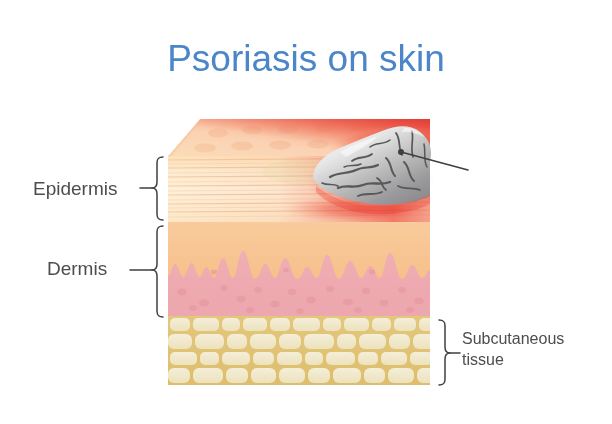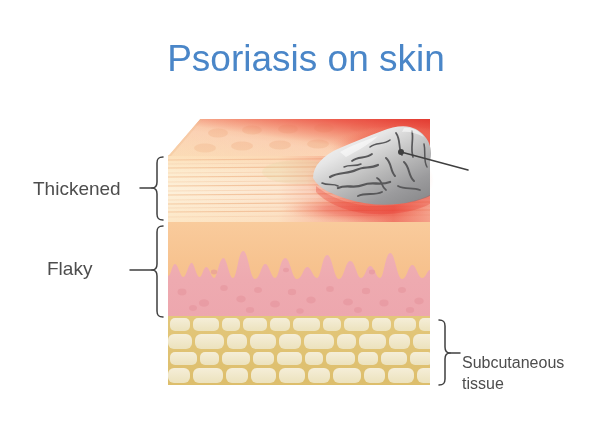--- a/index.html
+++ b/index.html
@@ -17,21 +17,21 @@
   #title{
     position:absolute;left:0;top:38px;width:612px;
     text-align:center;
     font-size:37px;
     color:#4a86c8;
     letter-spacing:0px;
   }
   #lbl-epidermis{left:33px;top:178px;font-size:19px;}
   #lbl-dermis{left:47px;top:258px;font-size:19px;}
   #lbl-thick{left:470px;top:158px;font-size:15px;line-height:21px;text-align:center;}
-  #lbl-subq{left:462px;top:328px;font-size:16px;line-height:21px;text-align:left;margin-top:24px;}
+  #lbl-subq{left:462px;top:328px;font-size:16px;line-height:21px;text-align:left;}
 </style>
 </head>
 <body>
 
 <div class="stage">
 
   <svg id="diagram" width="612" height="424" viewBox="0 0 612 424">
     <defs>
 
       <linearGradient id="gTop" x1="0" y1="1" x2="1" y2="0">
@@ -342,21 +342,21 @@
 
       <line x1="450" y1="353" x2="460" y2="353"></line>
 
       <line x1="401" y1="152" x2="468" y2="170"></line>
     </g>
     <circle cx="401" cy="152" r="3" fill="#3f3f3f"></circle>
   </svg>
 
   <div id="title" class="txt">Psoriasis on skin</div>
 
-  <div id="lbl-epidermis" class="txt">Thickened</div>
-
-  <div id="lbl-dermis" class="txt">Flaky</div>
+  <div id="lbl-epidermis" class="txt">Epidermis</div>
+
+  <div id="lbl-dermis" class="txt">Dermis</div>
 
 
   <div id="lbl-subq" class="txt">Subcutaneous
 tissue</div>
 
 </div>
 
 </body></html>

